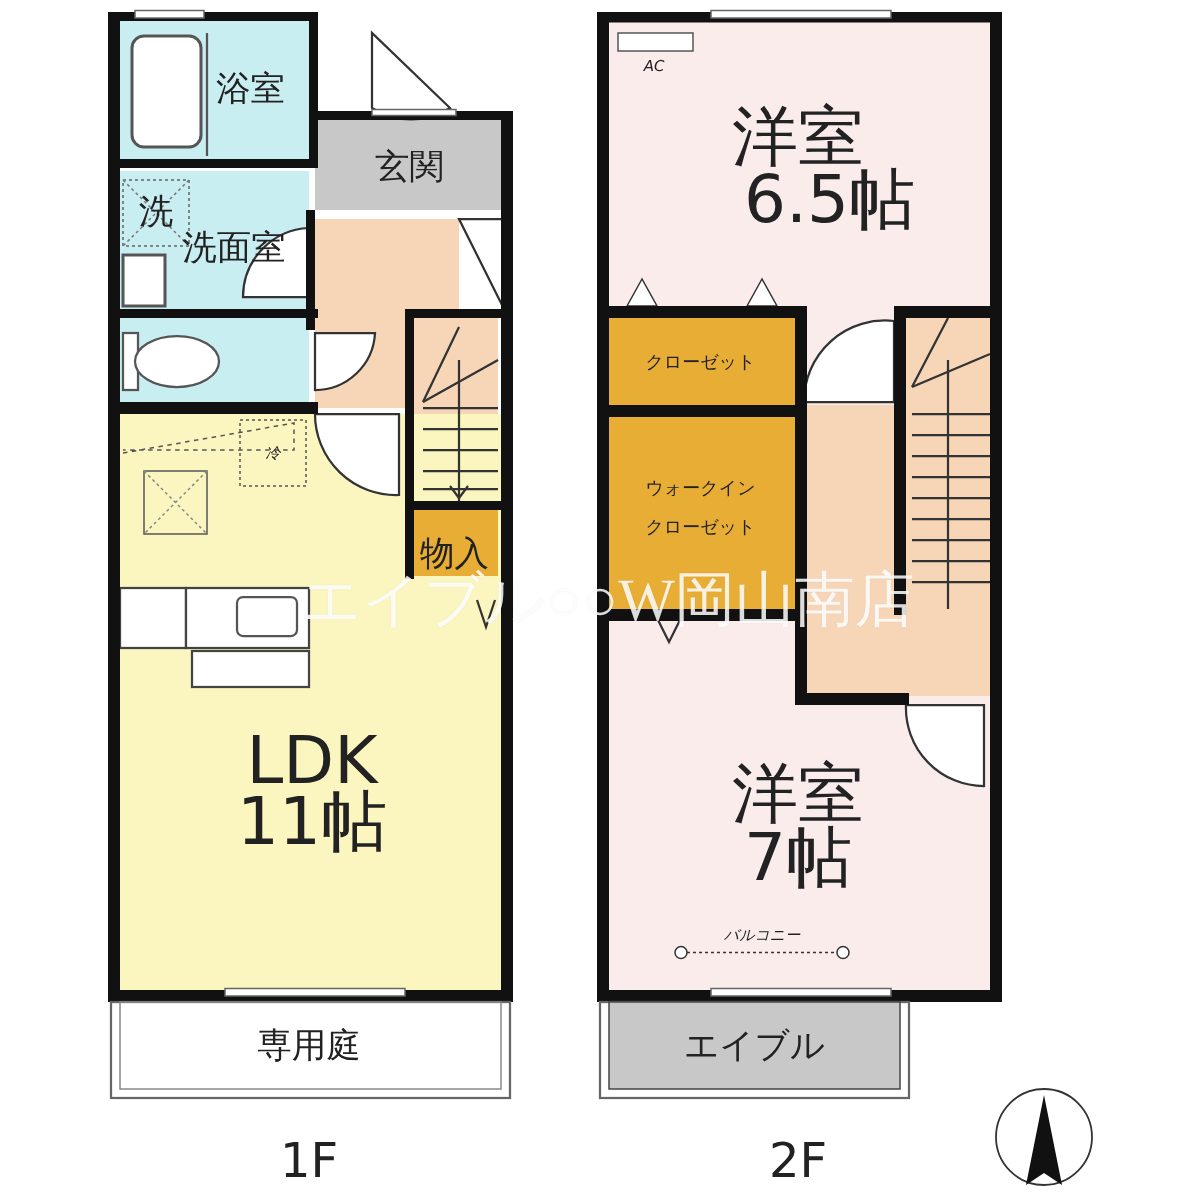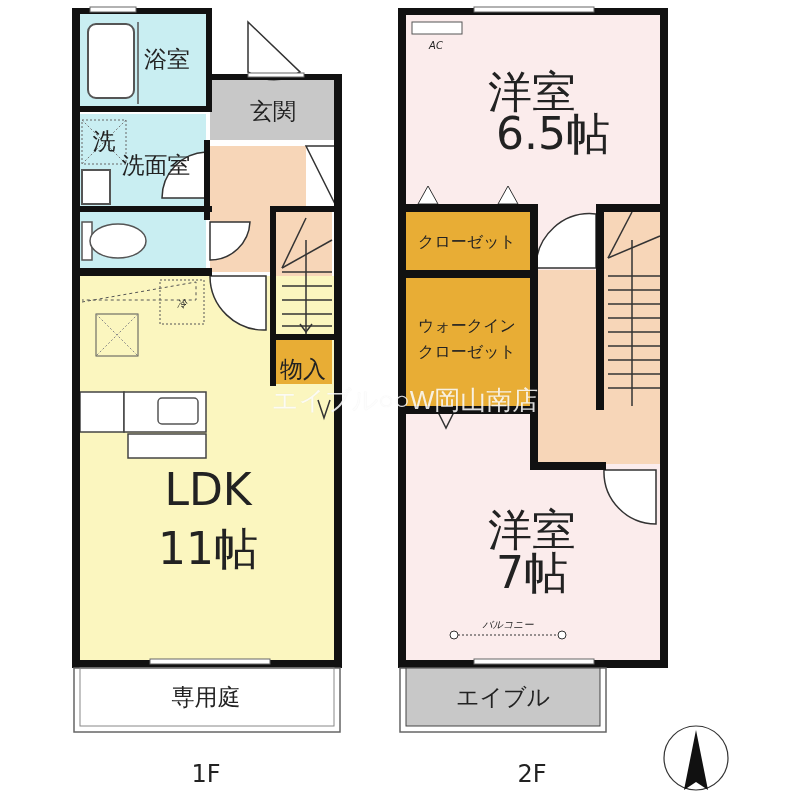--- a/index.html
+++ b/index.html
@@ -2,23 +2,23 @@
 <html><head>
 <meta charset="utf-8">
 <style>
   html, body { margin:0; padding:0; background:#ffffff; }
   body { width:800px; height:800px; position:relative; overflow:hidden; font-family:"DejaVu Sans", sans-serif; }
   svg { position:absolute; left:0; top:0; }
   .lbl { position:absolute; color:#222; white-space:nowrap; text-align:center; transform:translate(-50%,-50%); line-height:1.1; }
   .big { font-size:44px;text-align:center; }
   .mid { font-size:23px; }
   .sm { font-size:10px;font-style:italic; }
-  .xs { font-size:16px; }
-  .floor { font-size:24px; }
-  .wm { position:absolute; color:rgba(255,255,255,0.85); font-size:26px; font-family:Liberation Sans, sans-serif; white-space:nowrap; transform:translate(-50%,-50%); text-shadow:0 0 1px rgba(0,0,0,0.08);text-align:right; }
+  .xs { font-size:12px; }
+  .floor { font-size:32px; }
+  .wm { position:absolute; color:rgba(255,255,255,0.85); font-size:40px; font-family:Liberation Serif, serif; white-space:nowrap; transform:translate(-50%,-50%); text-shadow:0 0 1px rgba(0,0,0,0.08);text-align:right; }
 </style>
 </head>
 <body>
 
 <svg width="800" height="800" viewBox="0 0 800 800">
 
   <rect x="78" y="14" width="128" height="92" fill="#c9eef2"></rect>
   <rect x="78" y="114" width="128" height="92" fill="#c9eef2"></rect>
   <rect x="78" y="212" width="128" height="56" fill="#c9eef2"></rect>
   <rect x="210" y="80" width="126" height="60" fill="#c8c8c8"></rect>
@@ -149,21 +149,21 @@
     <polygon points="696,730 684,790 696,782 708,790" fill="#111"></polygon>
   </g>
 </svg>
 
 <div class="lbl mid" style="left:167px;top:60px">浴室</div>
 <div class="lbl mid" style="left:104px;top:142px">洗</div>
 <div class="lbl mid" style="left:156px;top:166px">洗面室</div>
 <div class="lbl mid" style="left:273px;top:112px">玄関</div>
 <div class="lbl mid" style="left:303px;top:370px">物入</div>
 <div class="lbl sm" style="left:182px;top:303px">冷</div>
-<div class="lbl big" style="left:208px;top:490px">LDK</div>
+<div class="lbl big" style="left:208px;top:508px">LDK</div>
 <div class="lbl big" style="left:208px;top:549px">11帖</div>
 <div class="lbl mid" style="left:206px;top:698px">専用庭</div>
 <div class="lbl floor" style="left:206px;top:774px">1F</div>
 
 <div class="lbl sm" style="left:436px;top:45px">AC</div>
 <div class="lbl big" style="left:532px;top:92px">洋室</div>
 <div class="lbl big" style="left:553px;top:134px">6.5帖</div>
 <div class="lbl xs" style="left:467px;top:242px">クローゼット</div>
 <div class="lbl xs" style="left:467px;top:326px">ウォークイン</div>
 <div class="lbl xs" style="left:467px;top:352px">クローゼット</div>

